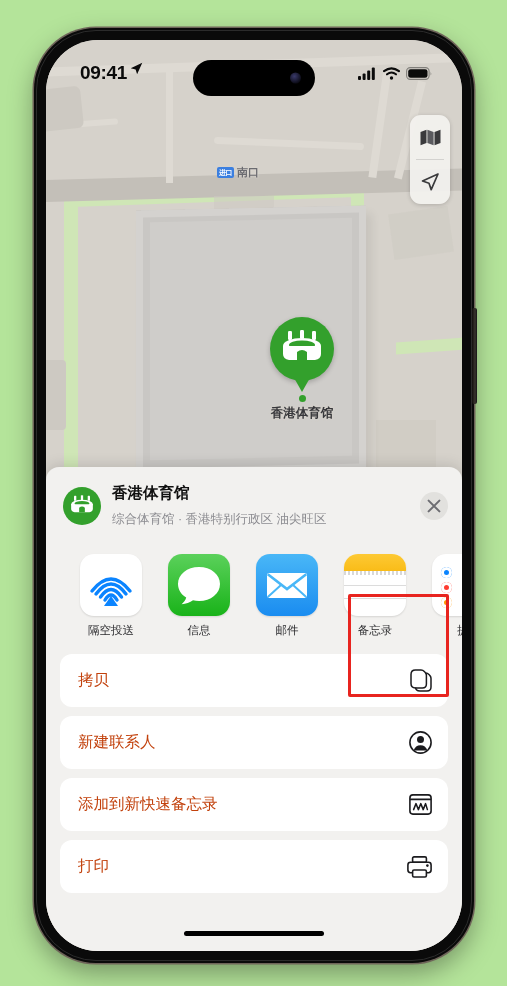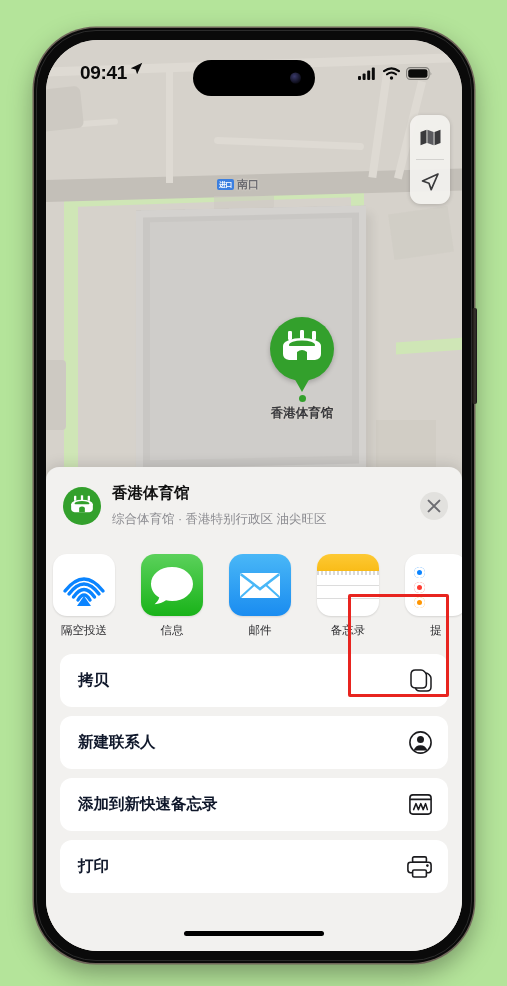--- a/index.html
+++ b/index.html
@@ -51,21 +51,21 @@
     box-shadow: inset 0 0 0 7px #d4d2cf, 6px 8px 10px rgba(0,0,0,.07);
     transform:skewY(-1.3deg);
   }
   #coliseum-roof{
     position:absolute; left:104px; top:180px; width:202px; height:238px;
     background:#cfcdca; transform:skewY(-1.3deg);
   }
 
   
   #map-label-nankou{
-    position:absolute; left:171px; top:137px; display:flex; align-items:center; gap:3px;
+    position:absolute; left:171px; top:125px; display:flex; align-items:center; gap:3px;
   }
   #nankou-badge{
     background:#3b7fe0; color:#fff; font-size:7px; line-height:9px;
     padding:1px 2px; border-radius:2px; letter-spacing:-.5px; font-weight:700;
   }
   #nankou-text{ color:#6b6b70; font-size:11px; font-weight:600; text-shadow:0 0 2px #ddd9d2,0 0 2px #ddd9d2; }
 
   
   #map-pin-wrap{ position:absolute; left:221px; top:277px; width:70px; text-align:center; }
   #map-pin{
@@ -131,21 +131,21 @@
   #sheet-title{ font-size:15.5px; font-weight:700; color:#111; line-height:19px; }
   #sheet-subtitle{ font-size:12.5px; color:#8b8b90; line-height:17px; margin-top:9px;
     white-space:nowrap; overflow:hidden; text-overflow:ellipsis; }
   #sheet-close-btn{
     width:28px; height:28px; border-radius:50%; background:#e2e1de;
     display:flex; align-items:center; justify-content:center; cursor:pointer; flex:0 0 auto;
   }
 
   
   #app-row{
-    display:flex; gap:26px; padding:14px 0 10px 7px; overflow:hidden;
+    display:flex; gap:26px; padding:14px 0 10px 34px; overflow:hidden;
   }
   .app-item{ width:62px; flex:0 0 auto; text-align:center; cursor:pointer; }
   .app-icon{
     width:62px; height:62px; border-radius:14px; overflow:hidden; position:relative;
     box-shadow:0 1px 2px rgba(0,0,0,.12);
   }
   .app-label{ font-size:11.5px; color:#2b2b2e; margin-top:7px; font-weight:500;
     white-space:nowrap; overflow:hidden; }
 
   
@@ -167,21 +167,21 @@
     border:3px solid #e8241f; border-radius:2px; pointer-events:none; z-index:30;
   }
 
   
   #action-list{ padding:6px 14px 0 14px; }
   .action-row{
     background:#fff; border-radius:12px; margin-bottom:9px;
     height:53px; display:flex; align-items:center; justify-content:space-between;
     padding:0 16px 0 18px; cursor:pointer;
   }
-  .action-label{ font-size:15.5px; color:#0f172a; font-weight:700;text-align:center; }
+  .action-label{ font-size:15.5px; color:#c2410c; font-weight:400;text-align:center; }
   .action-icon{ display:flex; align-items:center; }
 
   
   #home-indicator{
     position:absolute; left:50%; transform:translateX(-50%); bottom:15px;
     width:140px; height:5px; border-radius:3px; background:#000; z-index:40;
   }
 </style>
 </head>
 <body>

